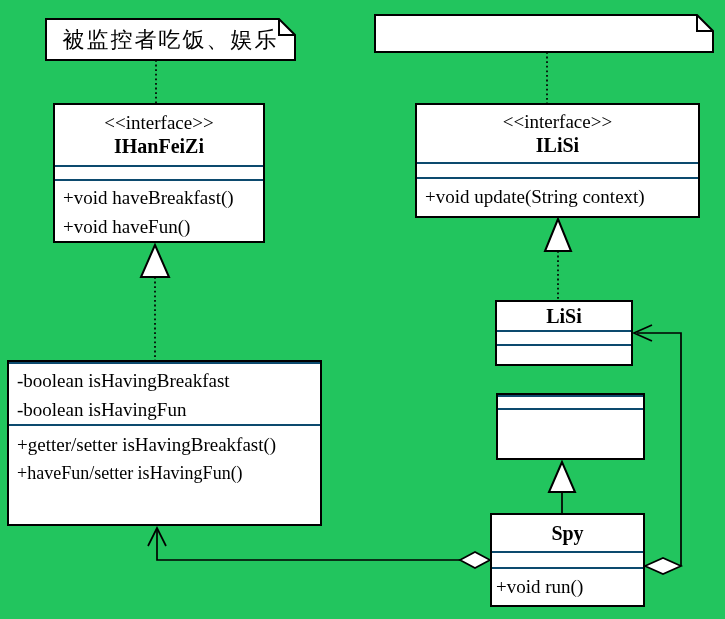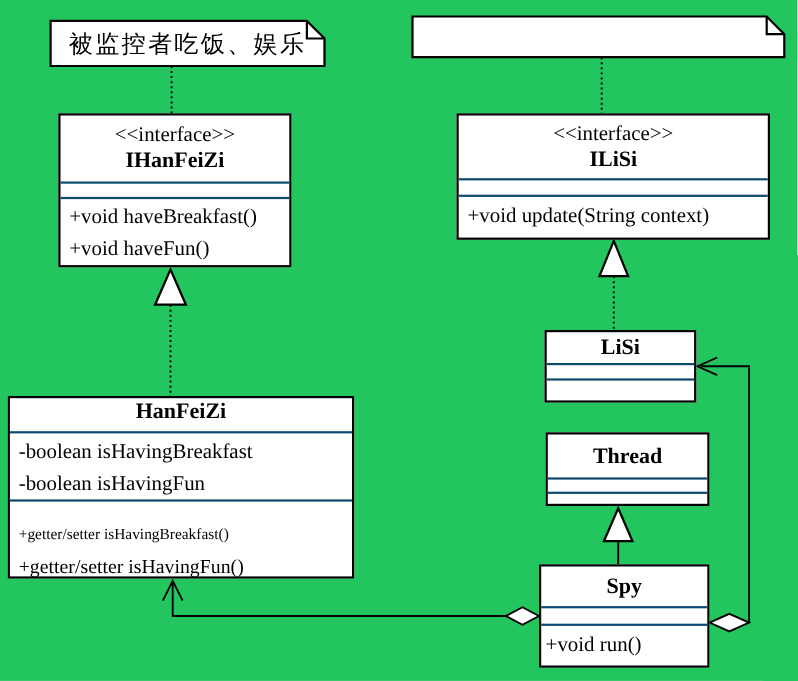--- a/index.html
+++ b/index.html
@@ -96,45 +96,39 @@
       <div class="stereotype">&lt;&lt;interface&gt;&gt;</div>
       <div class="cls-name">ILiSi</div>
     </div>
     <div class="compartment" style="height:15px;"></div>
     <div class="compartment fill">
       <div class="member" style="line-height:36px;">+void update(String context)</div>
     </div>
   </div>
 
   <div class="uml-class" style="left:7px; top:360px; width:315px; height:166px;">
-    <div class="uml-title" style="height:35px;">
-      <div class="cls-name">HanFeiZi</div>
-    </div>
     <div class="compartment" style="height:62px; padding-top:2px;">
       <div class="member">-boolean isHavingBreakfast</div>
       <div class="member">-boolean isHavingFun</div>
     </div>
     <div class="compartment fill" style="padding-top:4px;">
-      <div class="member" style="font-size:14px;margin-top:12px;">+getter/setter isHavingBreakfast()</div>
-      <div class="member" style="font-size:18px;">+getter/setter isHavingFun()</div>
+      <div class="member" style="font-size:19px;">+getter/setter isHavingBreakfast()</div>
+      <div class="member" style="font-size:18px;">+haveFun/setter isHavingFun()</div>
     </div>
   </div>
 
   <div class="uml-class" style="left:495px; top:300px; width:138px; height:66px;">
     <div class="uml-title" style="height:28px;">
       <div class="cls-name">LiSi</div>
     </div>
     <div class="compartment" style="height:14px;"></div>
     <div class="compartment fill"></div>
   </div>
 
   <div class="uml-class" style="left:496px; top:393px; width:149px; height:67px;">
-    <div class="uml-title" style="height:39px;">
-      <div class="cls-name">Thread</div>
-    </div>
     <div class="compartment" style="height:13px;"></div>
     <div class="compartment fill"></div>
   </div>
 
   <div class="uml-class" style="left:490px; top:513px; width:155px; height:94px;">
     <div class="uml-title" style="height:36px;">
       <div class="cls-name">Spy</div>
     </div>
     <div class="compartment" style="height:16px;"></div>
     <div class="compartment fill">

